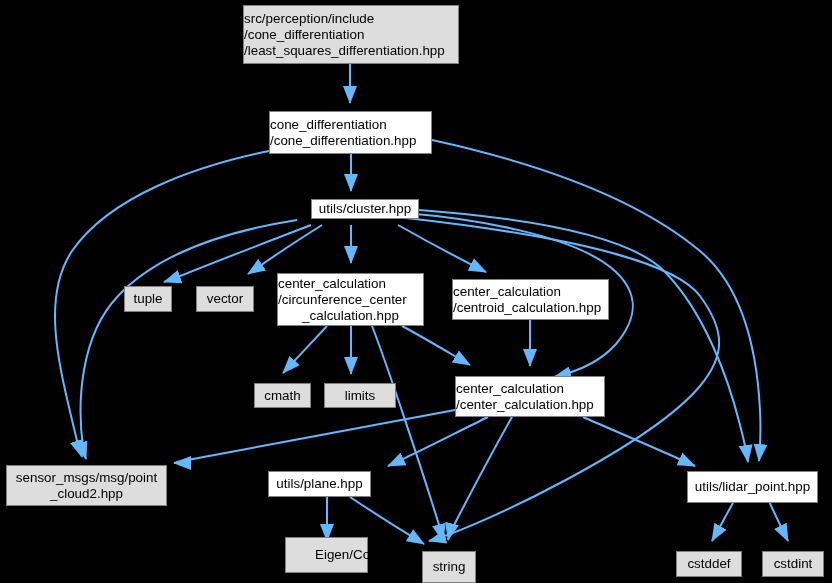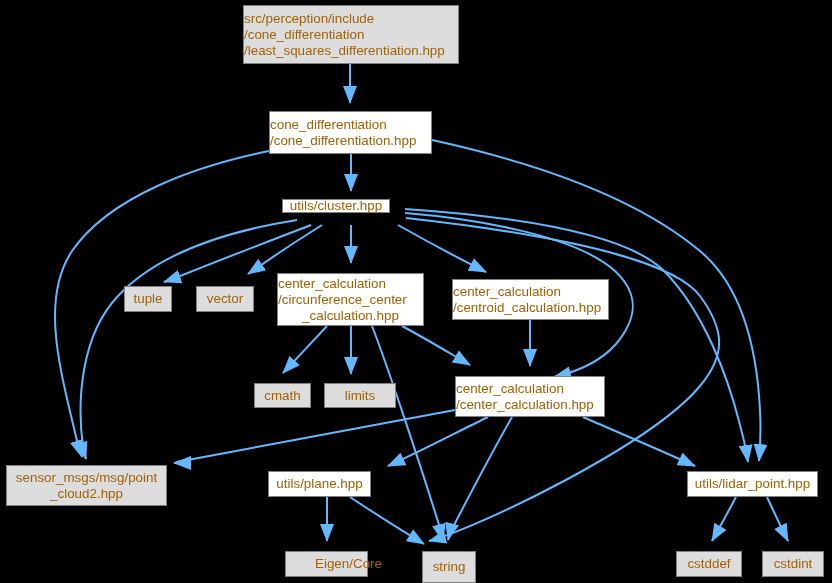--- a/index.html
+++ b/index.html
@@ -23,21 +23,21 @@
     height: 583px;
   }
   .node {
     position: absolute;
     box-sizing: border-box;
     border: 1px solid #808080;
     display: flex;
     flex-direction: column;
     align-items: center;
     justify-content: center;
-    color: #a16207;
+    color: #000000;
     font-size: 13.4px;
     line-height: 16px;
     white-space: pre;
     letter-spacing: 0px;
   }
   .node.white { background: #ffffff; }
   .node.grey  { background: #dddddd; }
   .node-line { display: block; }
   .node-line.left { align-self: flex-start; }
   .node-line.center { align-self: center; }
@@ -76,29 +76,29 @@
         <path d="M583,417 C615,431 662,451 695,466" fill="none" stroke="#63b8ff" stroke-width="2" marker-end="url(#arrowhead)"></path>
         <path d="M327,497 C327,511 327,527 327,541" fill="none" stroke="#63b8ff" stroke-width="2" marker-end="url(#arrowhead)"></path>
         <path d="M350,497 C371,511 401,530 424,544" fill="none" stroke="#63b8ff" stroke-width="2" marker-end="url(#arrowhead)"></path>
         <path d="M736,497 C729,510 720,527 712,541" fill="none" stroke="#63b8ff" stroke-width="2" marker-end="url(#arrowhead)"></path>
         <path d="M767,497 C773,510 781,527 788,541" fill="none" stroke="#63b8ff" stroke-width="2" marker-end="url(#arrowhead)"></path>
       </g>
   </svg>
   <div id="nodes-layer">
       <div class="node grey" style="left: 243px; top: 5px; width: 216px; height: 59px;"><span class="node-line left">src/perception/include</span><span class="node-line left">/cone_differentiation</span><span class="node-line left">/least_squares_differentiation.hpp</span></div>
       <div class="node white" style="left: 269px; top: 111px; width: 163px; height: 43px;"><span class="node-line left">cone_differentiation</span><span class="node-line left">/cone_differentiation.hpp</span></div>
-      <div class="node white" style="left: 282px; top: 199px; width: 108px; height: 14px; text-align: center;"><span class="node-line center">utils/cluster.hpp</span></div>
+      <div class="node white" style="left: 311px; top: 199px; width: 108px; height: 20px; text-align: center;"><span class="node-line center">utils/cluster.hpp</span></div>
       <div class="node grey" style="left: 124px; top: 286px; width: 48px; height: 26px;"><span class="node-line center">tuple</span></div>
       <div class="node grey" style="left: 196px; top: 286px; width: 58px; height: 26px;"><span class="node-line center">vector</span></div>
       <div class="node white" style="left: 277px; top: 273px; width: 147px; height: 53px;"><span class="node-line left">center_calculation</span><span class="node-line left">/circunference_center</span><span class="node-line center">_calculation.hpp</span></div>
       <div class="node white" style="left: 452px; top: 279px; width: 157px; height: 41px;"><span class="node-line left">center_calculation</span><span class="node-line left">/centroid_calculation.hpp</span></div>
       <div class="node grey" style="left: 254px; top: 383px; width: 57px; height: 25px;"><span class="node-line center">cmath</span></div>
       <div class="node grey" style="left: 324px; top: 383px; width: 72px; height: 25px;"><span class="node-line center">limits</span></div>
       <div class="node white" style="left: 455px; top: 376px; width: 150px; height: 41px;"><span class="node-line left">center_calculation</span><span class="node-line left">/center_calculation.hpp</span></div>
       <div class="node grey" style="left: 6px; top: 465px; width: 161px; height: 41px;"><span class="node-line center">sensor_msgs/msg/point</span><span class="node-line center">_cloud2.hpp</span></div>
       <div class="node white" style="left: 268px; top: 471px; width: 103px; height: 26px;"><span class="node-line center">utils/plane.hpp</span></div>
-      <div class="node white" style="left: 687px; top: 471px; width: 131px; height: 26px;"><span class="node-line center">utils/lidar_point.hpp</span></div>
-      <div class="node grey" style="left: 285px; top: 551px; width: 83px; height: 26px; padding-left: 44px;"><span class="node-line center">Eigen/Core</span></div>
+      <div class="node white" style="left: 687px; top: 471px; width: 131px; height: 32px;"><span class="node-line center">utils/lidar_point.hpp</span></div>
+      <div class="node grey" style="left: 285px; top: 537px; width: 83px; height: 36px; padding-left: 44px;"><span class="node-line center">Eigen/Core</span></div>
       <div class="node grey" style="left: 422px; top: 551px; width: 54px; height: 32px;"><span class="node-line center">string</span></div>
       <div class="node grey" style="left: 676px; top: 551px; width: 66px; height: 26px;"><span class="node-line center">cstddef</span></div>
       <div class="node grey" style="left: 762px; top: 551px; width: 62px; height: 26px;"><span class="node-line center">cstdint</span></div>
     </div>
 </div>
 
 </body></html>

